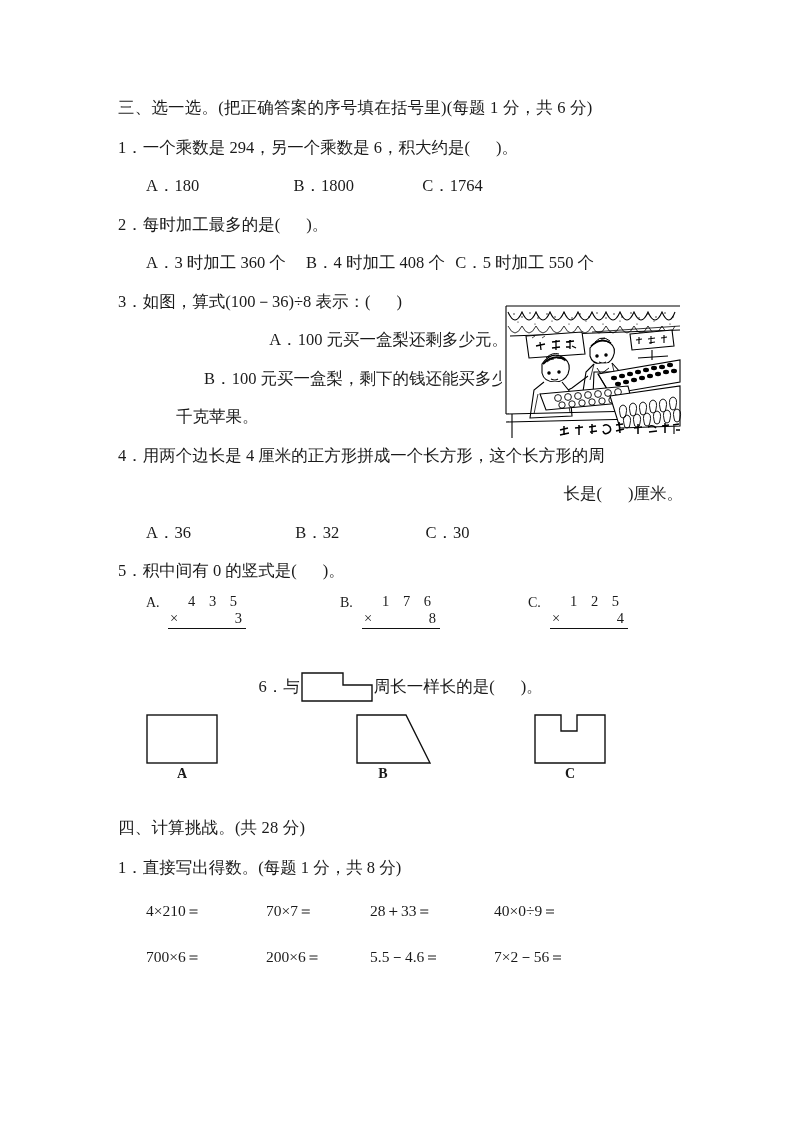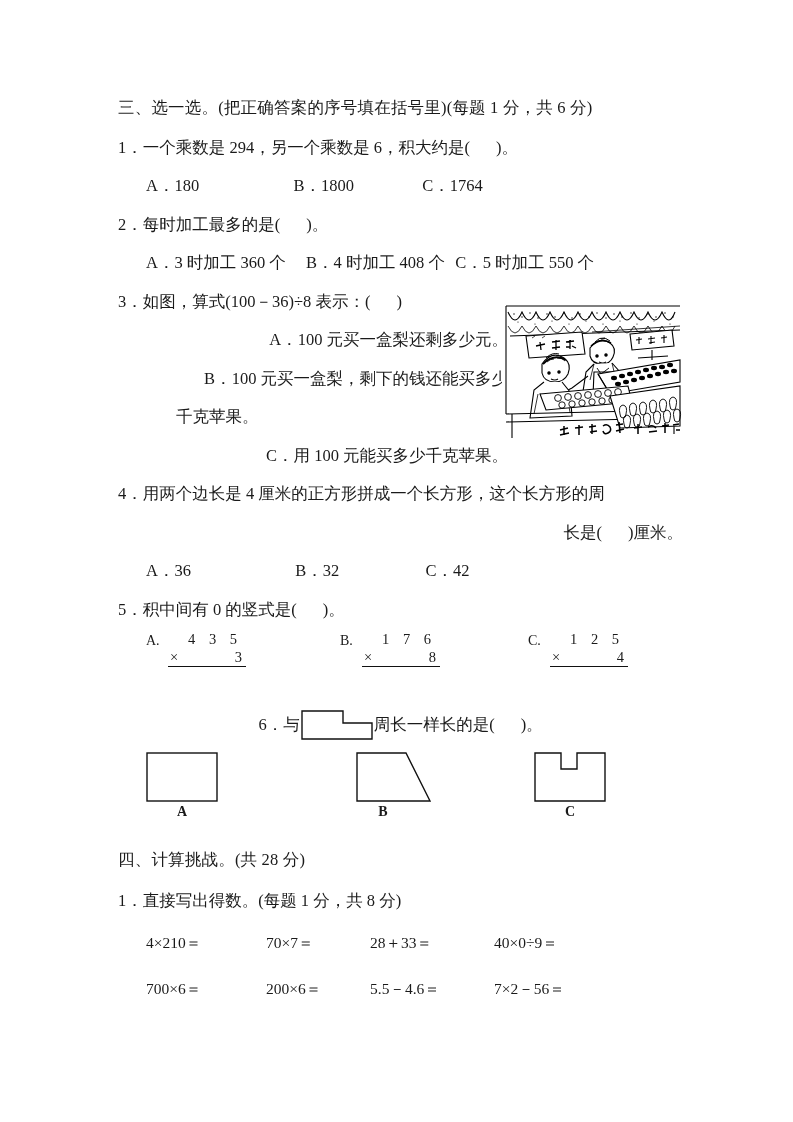--- a/index.html
+++ b/index.html
@@ -374,39 +374,36 @@
     <div class="q3-opts">
       <div class="q-line indent">
         <span>A．</span><span>100 元买一盒梨还剩多少元。</span>
       </div>
       <div class="q-line indent">
         <span>B．</span><span>100 元买一盒梨，剩下的钱还能买多少</span>
       </div>
       <div class="q-line" style="padding-left:58px">
         <span>千克苹果。</span>
       </div>
-      <div class="q-line indent">
-        <span>C．</span><span>用 100 元能买多少千克苹果。</span>
-      </div>
     </div>
   </div>
 
   <div class="q">
     <div class="q-line">
       <span class="num">4．</span><span>用两个边长是 4 厘米的正方形拼成一个长方形，这个长方形的周</span>
     </div>
     <div class="q-line indent">
       <span>长是(</span><span class="sp-wide"></span><span>)厘米。</span>
     </div>
     <div class="opts">
       <span class="opt"><span>A．</span><span>36</span></span>
       <span style="display:inline-block;width:96px"></span>
       <span class="opt"><span>B．</span><span>32</span></span>
       <span style="display:inline-block;width:78px"></span>
-      <span class="opt"><span>C．</span><span>42</span></span>
+      <span class="opt"><span>C．</span><span>30</span></span>
     </div>
   </div>
 
   <div class="q">
     <div class="q-line" style="margin-bottom:14px">
       <span class="num">5．</span><span>积中间有 0 的竖式是(</span><span class="sp-wide"></span><span>)。</span>
     </div>
     <div class="vsums">
       <div class="vsum" style="left:28px">
         <span class="tag">A.</span>
@@ -458,21 +455,21 @@
 
       <div class="shape-cell" style="left:416px;top:0">
         <svg viewBox="0 0 72 50" width="72" height="50">
           <polygon points="1,1 27,1 27,17 43,17 43,1 71,1 71,49 1,49" fill="#fff" stroke="#111" stroke-width="1.4"></polygon>
         </svg>
         <div class="shape-label">C</div>
       </div>
     </div>
   </div>
 
-  <div class="section-head" style="margin-top:14px;margin-bottom:24px">四、计算挑战。(共 28 分)</div>
+  <div class="section-head" style="margin-top:20px;margin-bottom:24px">四、计算挑战。(共 28 分)</div>
 
   <div class="q">
     <div class="q-line" style="margin-bottom:26px">
       <span class="num">1．</span><span>直接写出得数。(每题 1 分，共 8 分)</span>
     </div>
 
     <div class="calc-row">
       <span class="calc-cell" style="left:28px">4×210＝</span>
       <span class="calc-cell" style="left:148px">70×7＝</span>
       <span class="calc-cell" style="left:252px">28＋33＝</span>

